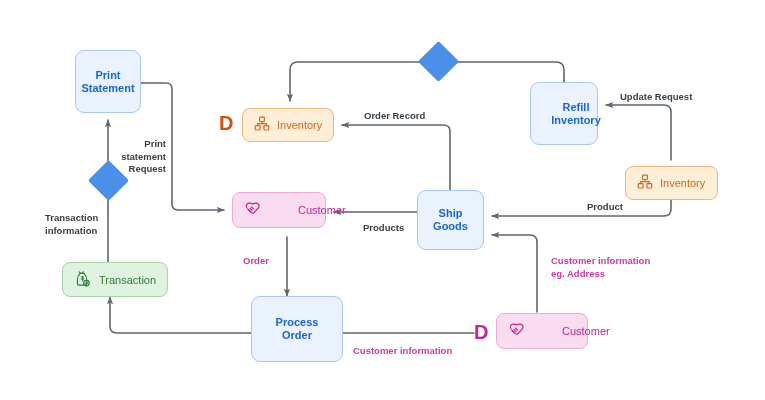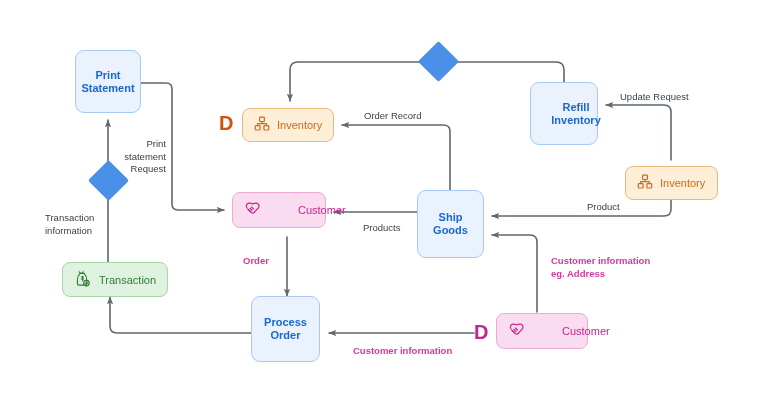--- a/index.html
+++ b/index.html
@@ -26,21 +26,21 @@
   .store-orange{background:#fdeed8;border:1px solid #edb879;color:#d3691a;}
   .store-pink{background:#f9dcef;border:1px solid #efa9d4;color:#c2268f;gap:36px;}
   .store-green{background:#dff2e0;border:1px solid #a4d6a9;color:#2e7d36;}
 
   .dletter{position:absolute;font-size:20px;font-weight:bold;line-height:20px;}
   .dletter.orange{color:#d3500f;}
   .dletter.pink{color:#c2268f;}
 
   .diamond{position:absolute;background:#4a90e8;transform:rotate(45deg);border-radius:2px;}
 
-  .elabel{position:absolute;font-size:9.5px;line-height:12.5px;color:#3c4043;white-space:pre;}
+  .elabel{position:absolute;font-size:9.5px;line-height:12.5px;color:#3c4043;white-space:pre;font-weight:bold;}
   .elabel.pinktxt{color:#d5389c;font-weight:bold;}
   .elabel.right{text-align:right;}
   .icon{flex:0 0 auto;display:block;}
 </style>
 </head>
 <body>
 
 <div id="canvas">
 
   <svg class="edges" viewBox="0 0 765 400">
@@ -82,26 +82,26 @@
   <div class="node proc" style="left:75px;top:50px;width:66px;height:63px;">
     <span style="white-space:pre-line;">Print
 Statement</span>
   </div>
 
   <div class="node proc" style="left:530px;top:82px;width:68px;height:63px;padding-left:24px;">
     <span style="white-space:pre-line;">Refill
 Inventory</span>
   </div>
 
-  <div class="node proc" style="left:417px;top:190px;width:67px;height:68px;">
+  <div class="node proc" style="left:417px;top:190px;width:67px;height:60px;">
     <span style="white-space:pre-line;">Ship
 Goods</span>
   </div>
 
-  <div class="node proc" style="left:251px;top:296px;width:69px;height:66px;">
+  <div class="node proc" style="left:251px;top:296px;width:92px;height:66px;">
     <span style="white-space:pre-line;">Process
 Order</span>
   </div>
 
   <div class="dletter orange" style="left:219px;top:113px;">D</div>
   <div class="node store store-orange" style="left:242px;top:108px;width:92px;height:34px;">
     <span class="icon">
       <svg width="16" height="16" viewBox="0 0 20 20" fill="none" stroke="#d3691a" stroke-width="1.5">
         <rect x="7" y="1.5" width="6" height="5.4" rx="1"></rect>
         <rect x="1.6" y="12.1" width="6" height="5.4" rx="1"></rect>

